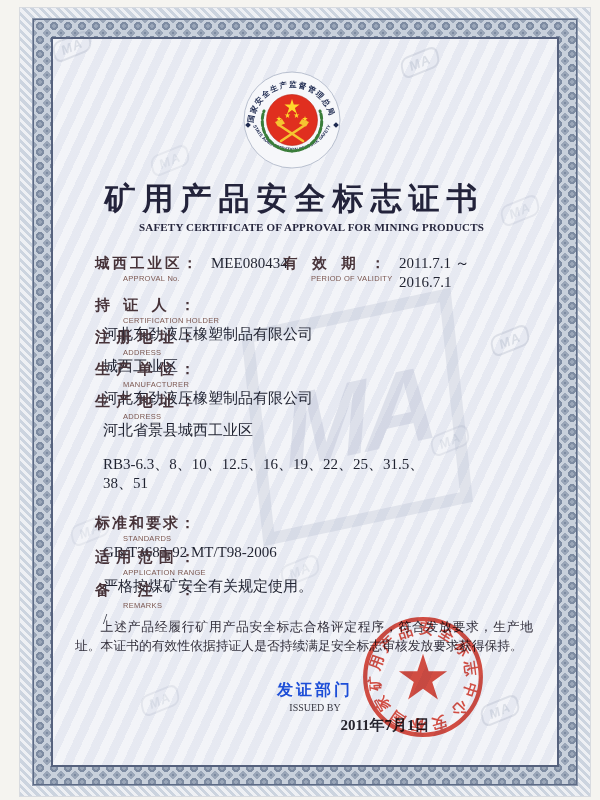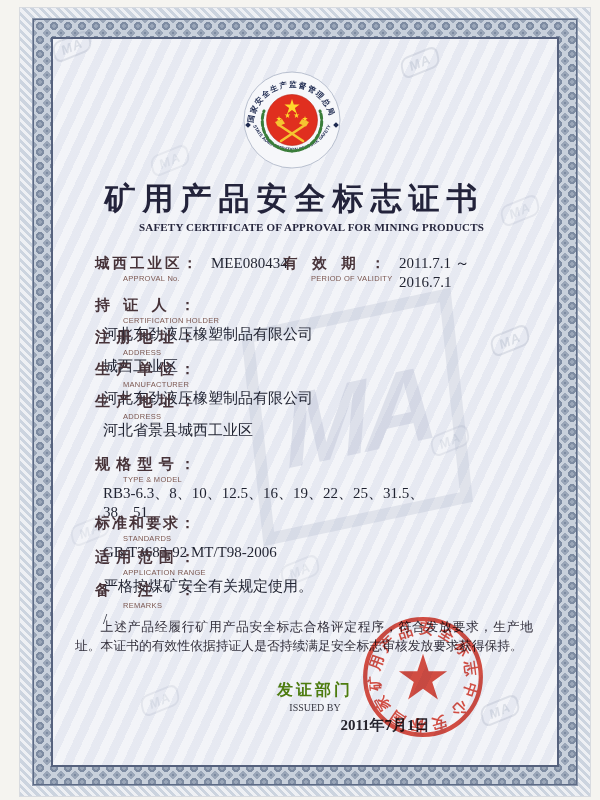--- a/index.html
+++ b/index.html
@@ -47,21 +47,21 @@
   .g2{position:absolute;left:188px;top:0;}
   .g2 .zh{width:84px;}
   .g2 .fval{width:170px;}
   .r0 .zh{width:102px;font-size:14.5px;}
   .r0 .fval{width:80px;font-family:"Liberation Serif",serif;}
   
   .statement{position:absolute;left:75px;width:458px;top:618px;
       font-size:12.8px;line-height:1.45;color:#33303c;text-indent:2em;
       font-weight:500;text-align:justify;}
   .issuer{position:absolute;left:230px;width:170px;top:680px;text-align:center;}
-  .issuer .zh2{font-size:16px;letter-spacing:3px;color:#4d7c0f;font-weight:600;}
+  .issuer .zh2{font-size:16px;letter-spacing:3px;color:#1d4ed8;font-weight:600;}
   .issuer .en2{font-size:10px;color:#35353f;margin-top:1px;}
   .date{position:absolute;left:305px;width:160px;top:716px;text-align:center;
       font-size:15px;color:#26242e;font-weight:600;}
   .seal{position:absolute;left:352px;top:606px;width:142px;height:142px;
       mix-blend-mode:multiply;opacity:.88;}
 </style>
 </head>
 <body>
 
 <div class="page">
@@ -142,21 +142,20 @@
   </div>
   <div class="row" style="top:360px">
     <span class="flab"><span class="zh">生产单位：</span><span class="en">MANUFACTURER</span></span>
     <span class="fval">河北东劲液压橡塑制品有限公司</span>
   </div>
   <div class="row" style="top:392px">
     <span class="flab"><span class="zh">生产地址：</span><span class="en">ADDRESS</span></span>
     <span class="fval">河北省景县城西工业区</span>
   </div>
   <div class="row" style="top:455px">
-    <span class="flab"><span class="zh">规格型号：</span><span class="en">TYPE &amp; MODEL</span></span>
     <span class="fval">RB3-6.3、8、10、12.5、16、19、22、25、31.5、38、51</span>
   </div>
   <div class="row" style="top:514px">
     <span class="flab"><span class="zh">标准和要求：</span><span class="en">STANDARDS</span></span>
     <span class="fval">GB/T3683-92 MT/T98-2006</span>
   </div>
   <div class="row" style="top:548px">
     <span class="flab"><span class="zh">适用范围：</span><span class="en">APPLICATION RANGE</span></span>
     <span class="fval">严格按煤矿安全有关规定使用。</span>
   </div>

